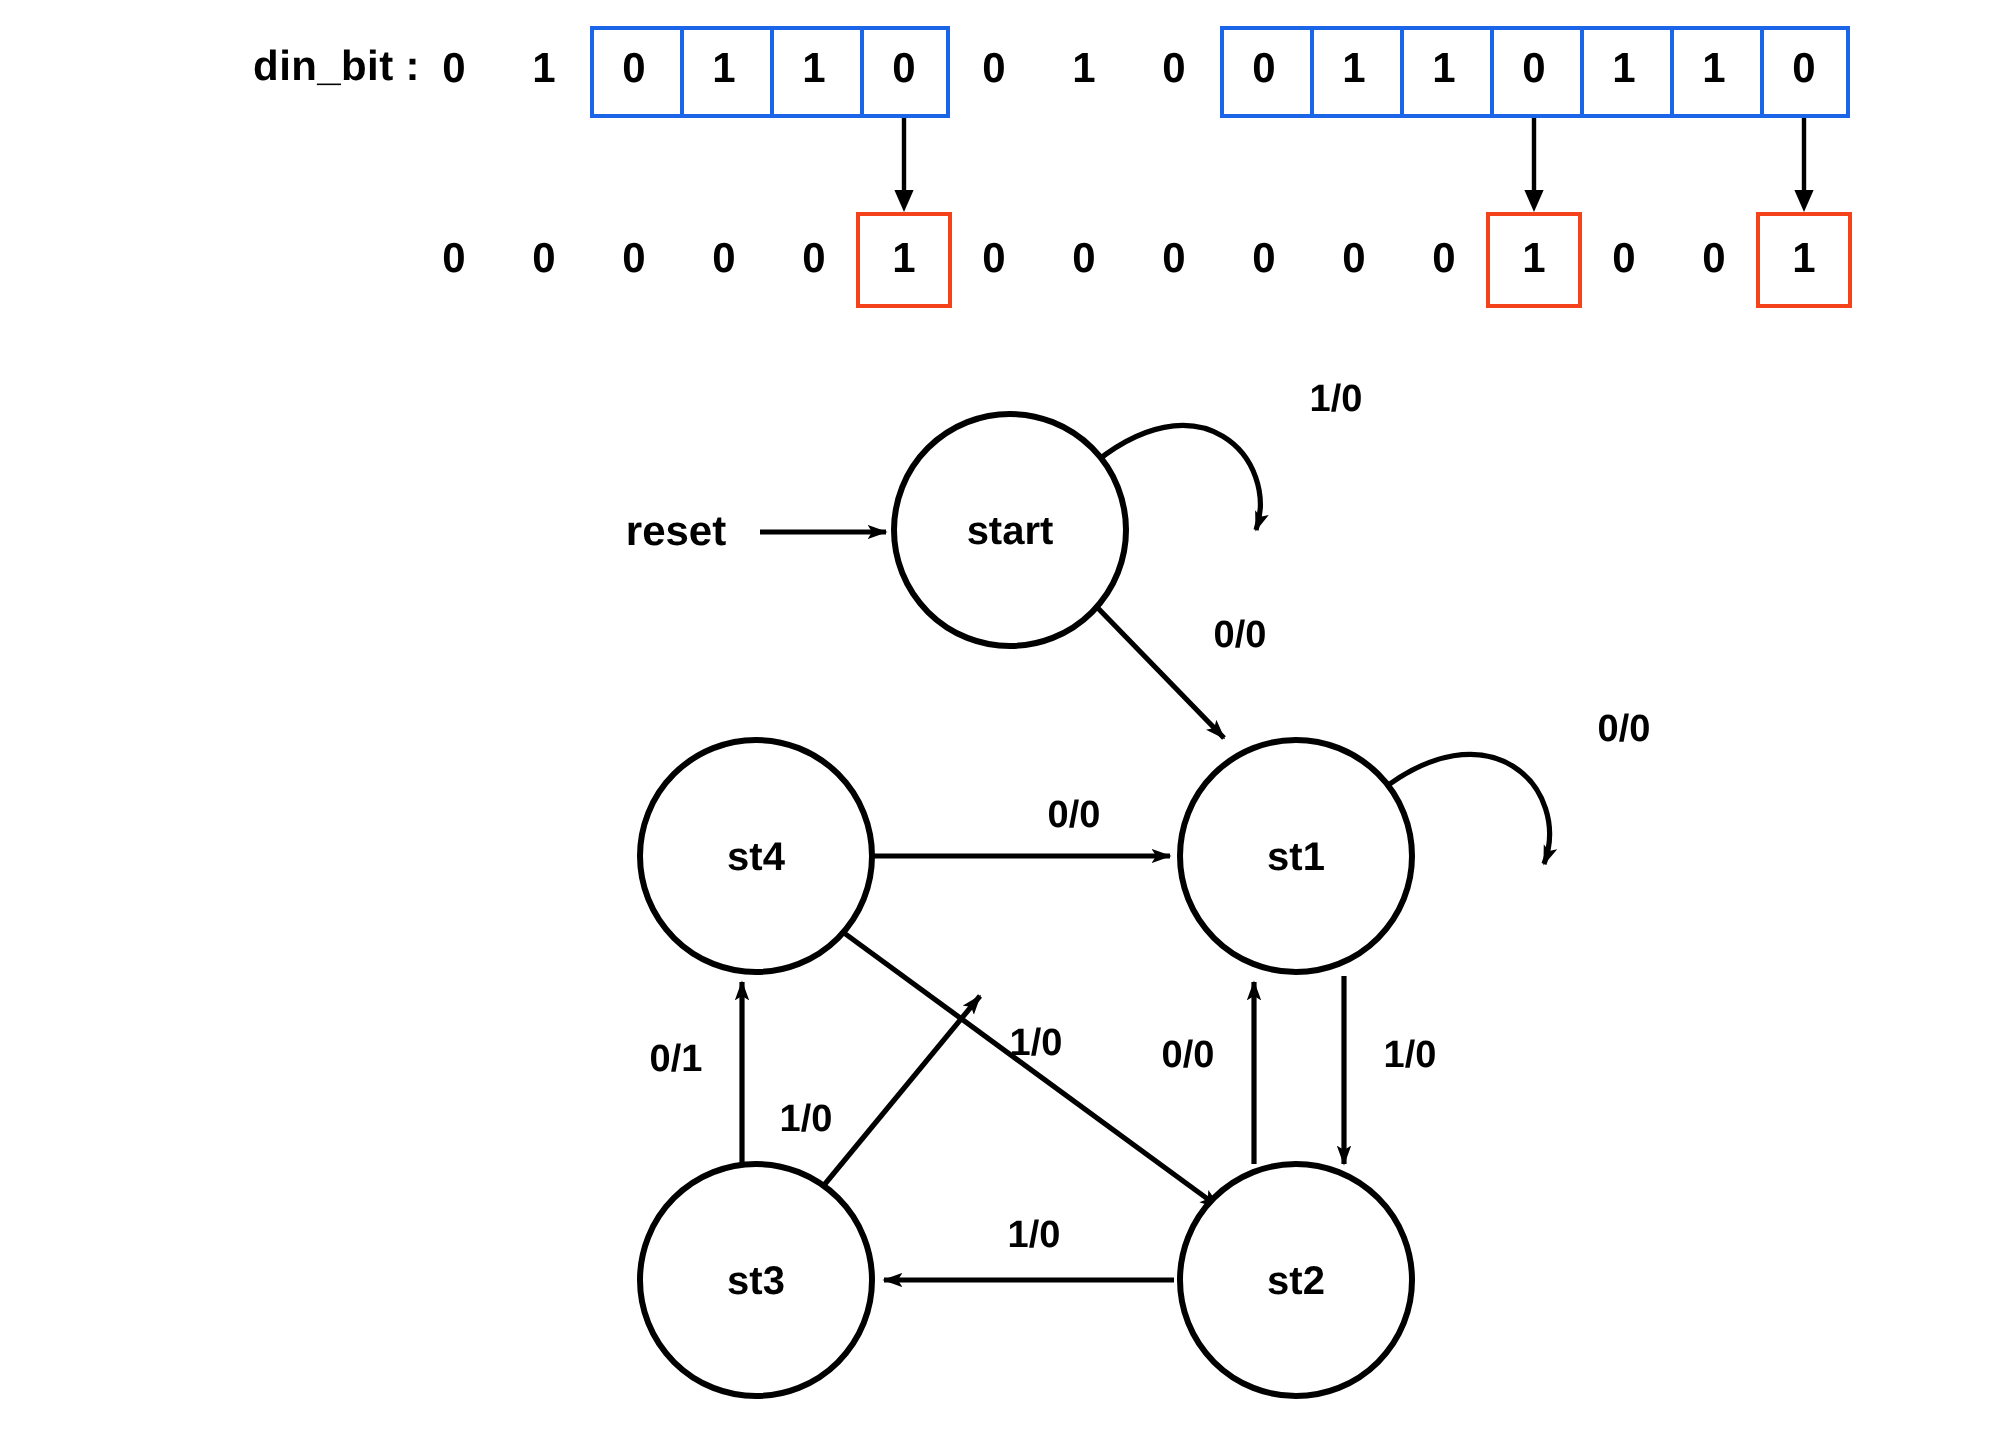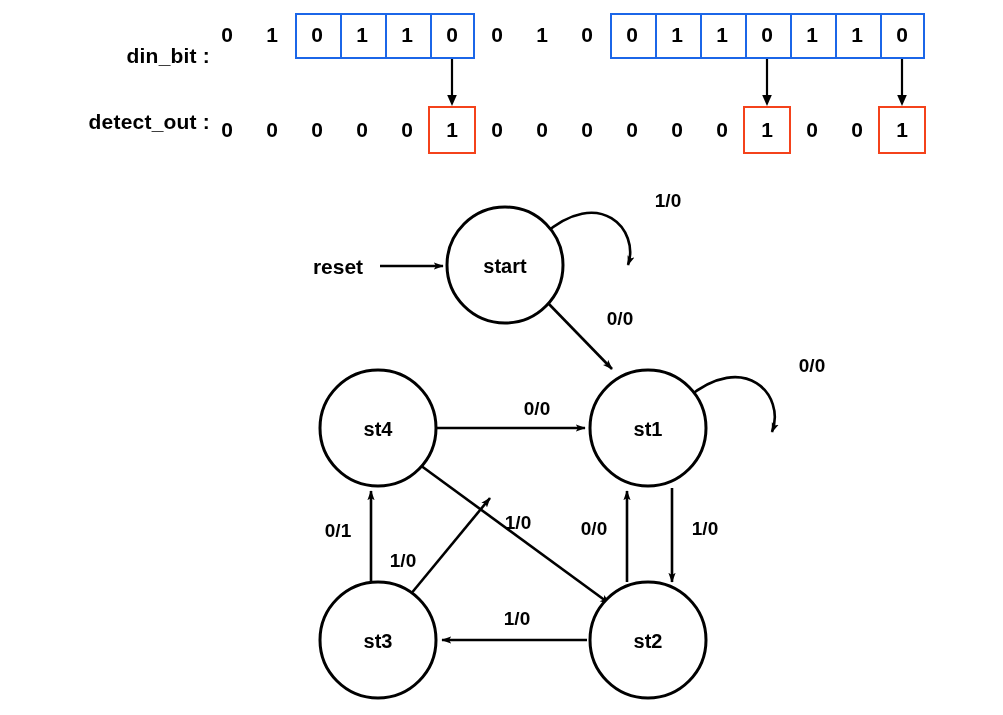--- a/index.html
+++ b/index.html
@@ -12,21 +12,21 @@
   #root{position:absolute;left:0;top:0;width:1003px;height:715px;}
 
   
   .wave-section{position:absolute;left:0;top:0;width:1003px;height:175px;}
   .row-label{
     position:absolute;
     font-size:21px;font-weight:bold;letter-spacing:.2px;
     white-space:nowrap;text-align:right;
     color:#000;
   }
-  #din-label{left:0;top:22px;width:210px;margin-top:22px;}
+  #din-label{left:0;top:22px;width:210px;}
   #det-label{left:0;top:110px;width:210px;}
 
   .bit{
     position:absolute;
     width:45px;height:44px;
     font-size:21px;font-weight:bold;
     display:flex;align-items:center;justify-content:center;
     box-sizing:border-box;
     color:#000;
   }
@@ -78,21 +78,20 @@
 </style>
 </head>
 <body>
 
 <div id="root">
 
   <div class="wave-section">
 
     <div class="row-label" id="din-label">din_bit :</div>
 
-    <div class="row-label" id="det-label">detect_out :</div>
 
     <div id="din-bits">
         <div class="bit bit-din" style="left: 204.5px;">0</div>
         <div class="bit bit-din" style="left: 249.5px;">1</div>
         <div class="bit bit-din" style="left: 294.5px;">0</div>
         <div class="bit bit-din" style="left: 339.5px;">1</div>
         <div class="bit bit-din" style="left: 384.5px;">1</div>
         <div class="bit bit-din" style="left: 429.5px;">0</div>
         <div class="bit bit-din" style="left: 474.5px;">0</div>
         <div class="bit bit-din" style="left: 519.5px;">1</div>

